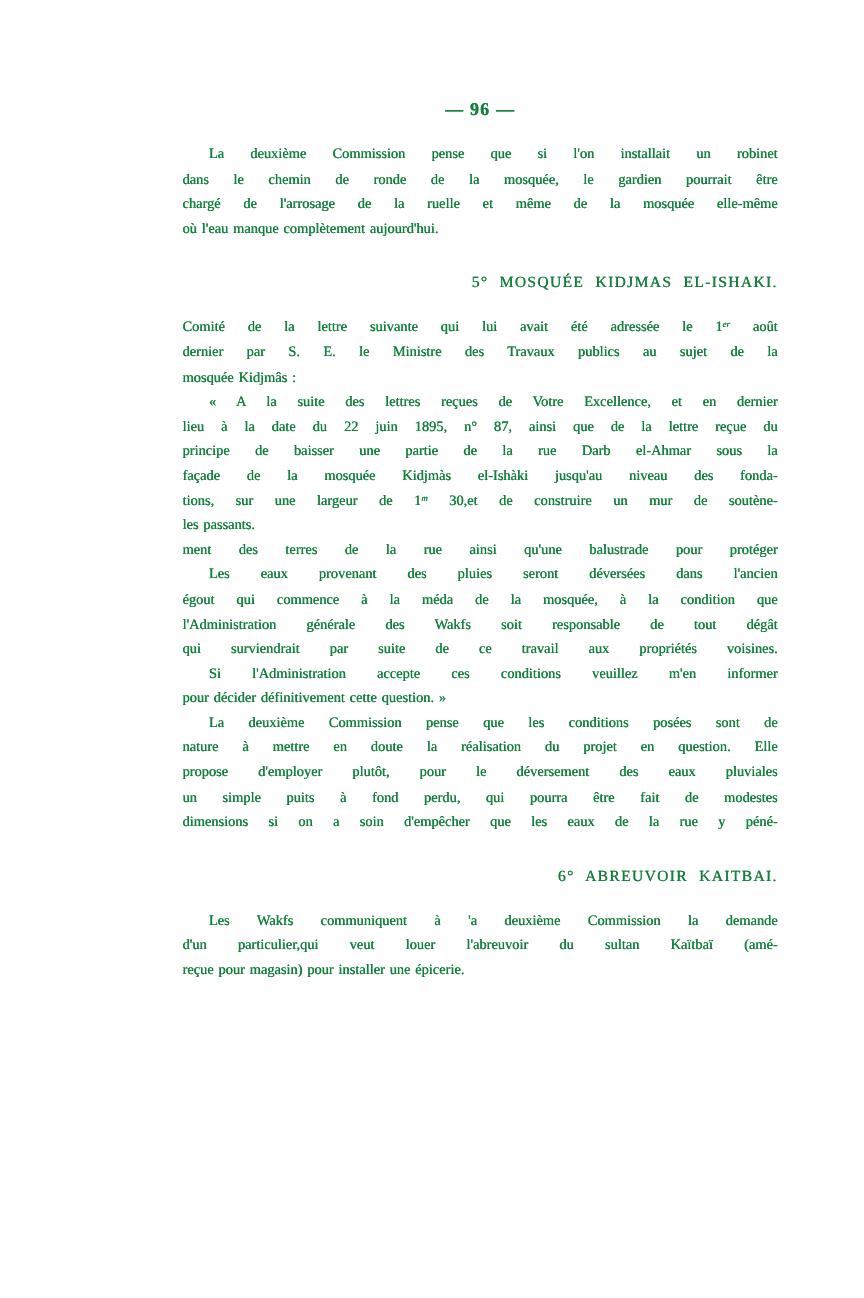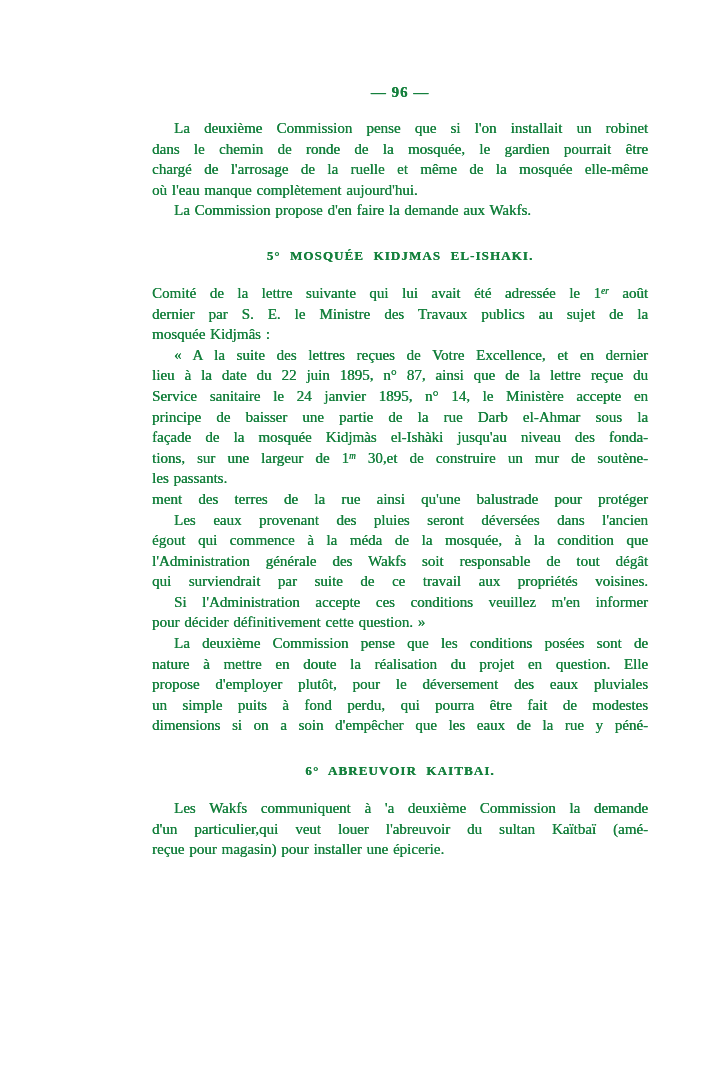--- a/index.html
+++ b/index.html
@@ -25,34 +25,34 @@
   }
   .page-number {
     text-align: center;
     font-size: 15px;
     font-weight: bold;
     letter-spacing: 1px;
     margin-bottom: 17px;
     text-shadow: 0.3px 0 0 currentColor;
   }
   .heading {
-    text-align: center;
+    text-align: right;
     font-size: 13px;
-    font-weight: bold;
+    font-weight: normal;
     letter-spacing: 1.1px;
     word-spacing: 5px;
     margin-top: 27px;
     margin-bottom: 19px;
     text-shadow: 0.3px 0 0 currentColor;
   }
   .para {
     margin: 0;
   }
   .line {
-    font-size: 15px;
+    font-size: 12px;
     line-height: 20.6px;
     word-spacing: 1px;
     text-align: justify;
     text-align-last: justify;
     text-shadow: 0.3px 0 0 currentColor;
     white-space: normal;
   }
   .line.last {
     text-align-last: left;
   }
@@ -73,33 +73,29 @@
 <div class="page">
   <div class="content">
     <div class="page-number">— 96 —</div>
     <div id="blocks">
         <div class="para">
           <div class="line first">La deuxième Commission pense que si l'on installait un robinet</div>
           <div class="line">dans le chemin de ronde de la mosquée, le gardien pourrait être</div>
           <div class="line">chargé de l'arrosage de la ruelle et même de la mosquée elle-même</div>
           <div class="line last">où l'eau manque complètement aujourd'hui.</div>
         </div>
-        <div class="para">
-          <div class="line first last">La Commission propose d'en faire la demande aux Wakfs.</div>
-        </div>
         <div class="heading">5° MOSQUÉE KIDJMAS EL-ISHAKI.</div>
         <div class="para">
           <div class="line">Comité de la lettre suivante qui lui avait été adressée le 1<sup>er</sup> août</div>
           <div class="line">dernier par S. E. le Ministre des Travaux publics au sujet de la</div>
           <div class="line last">mosquée Kidjmâs :</div>
         </div>
         <div class="para">
           <div class="line first">« A la suite des lettres reçues de Votre Excellence, et en dernier</div>
           <div class="line">lieu à la date du 22 juin 1895, n° 87, ainsi que de la lettre reçue du</div>
-          <div class="line">Service sanitaire le 24 janvier 1895, n° 14, le Ministère accepte en</div>
           <div class="line">principe de baisser une partie de la rue Darb el-Ahmar sous la</div>
           <div class="line">façade de la mosquée Kidjmàs el-Ishàki jusqu'au niveau des fonda-</div>
           <div class="line">tions, sur une largeur de 1<sup>m</sup> 30,et de construire un mur de soutène-</div>
           <div class="line last">les passants.</div>
           <div class="line">ment des terres de la rue ainsi qu'une balustrade pour protéger</div>
         </div>
         <div class="para">
           <div class="line first">Les eaux provenant des pluies seront déversées dans l'ancien</div>
           <div class="line">égout qui commence à la méda de la mosquée, à la condition que</div>
           <div class="line">l'Administration générale des Wakfs soit responsable de tout dégât</div>

